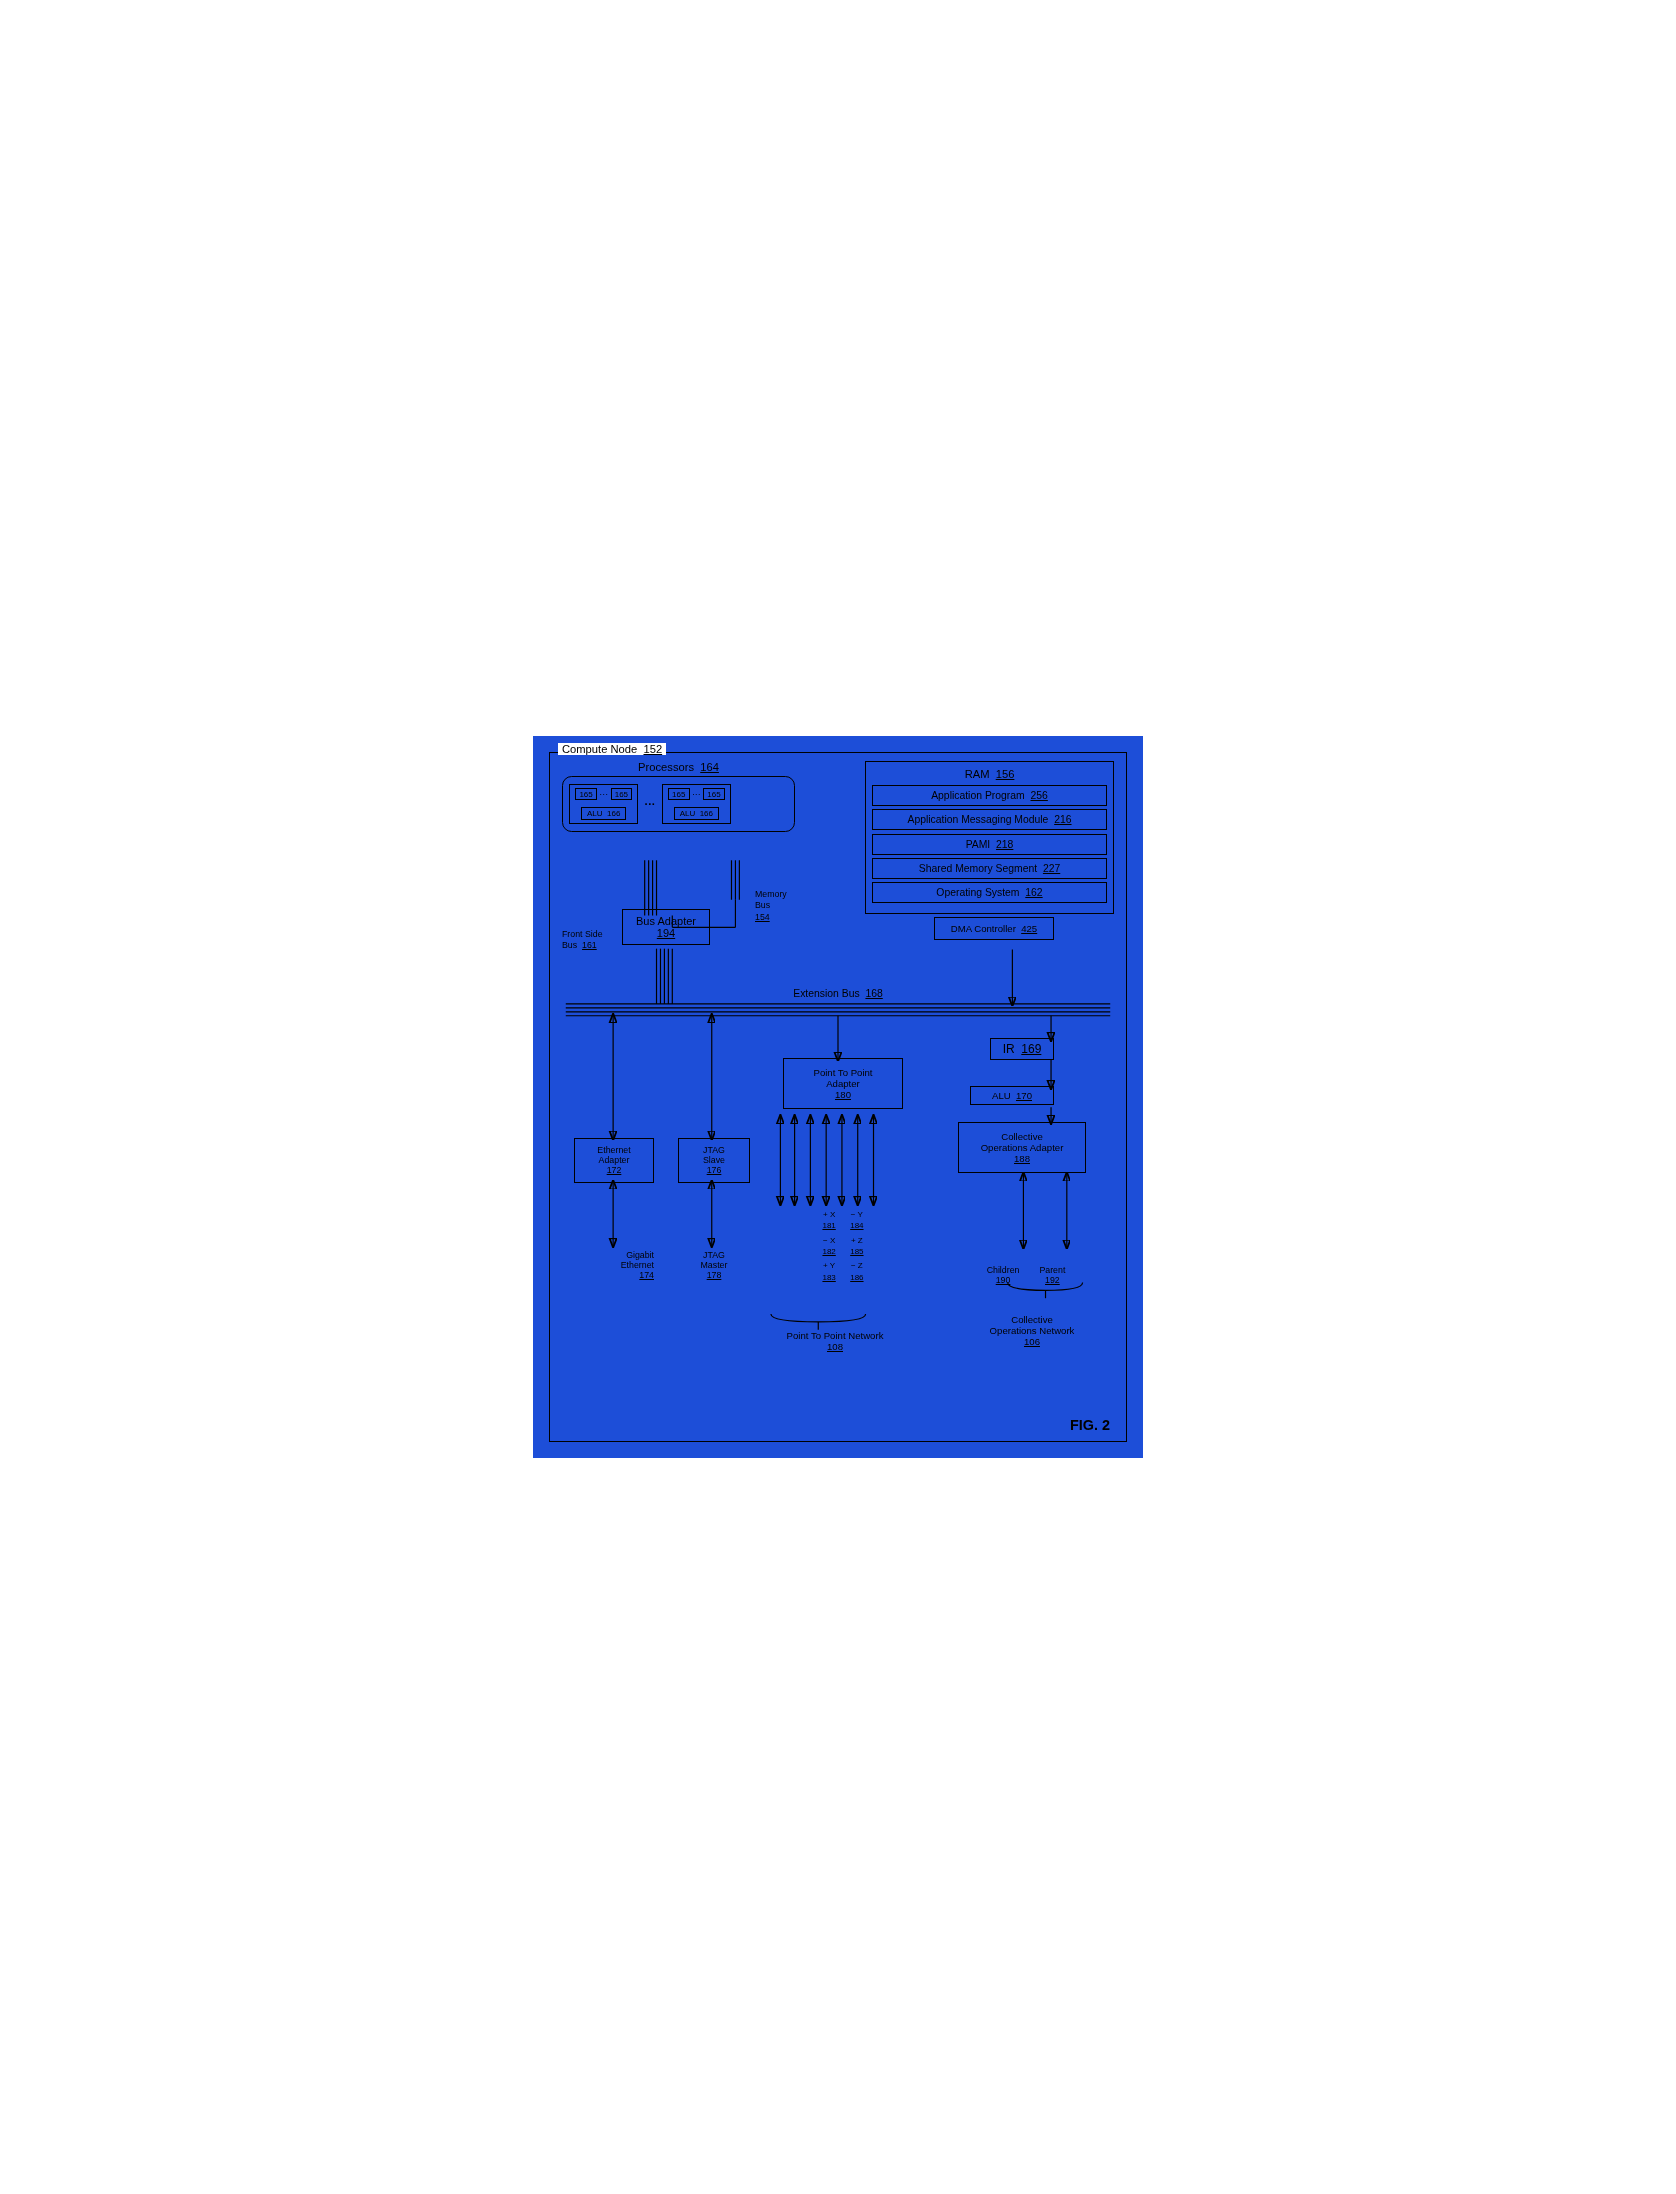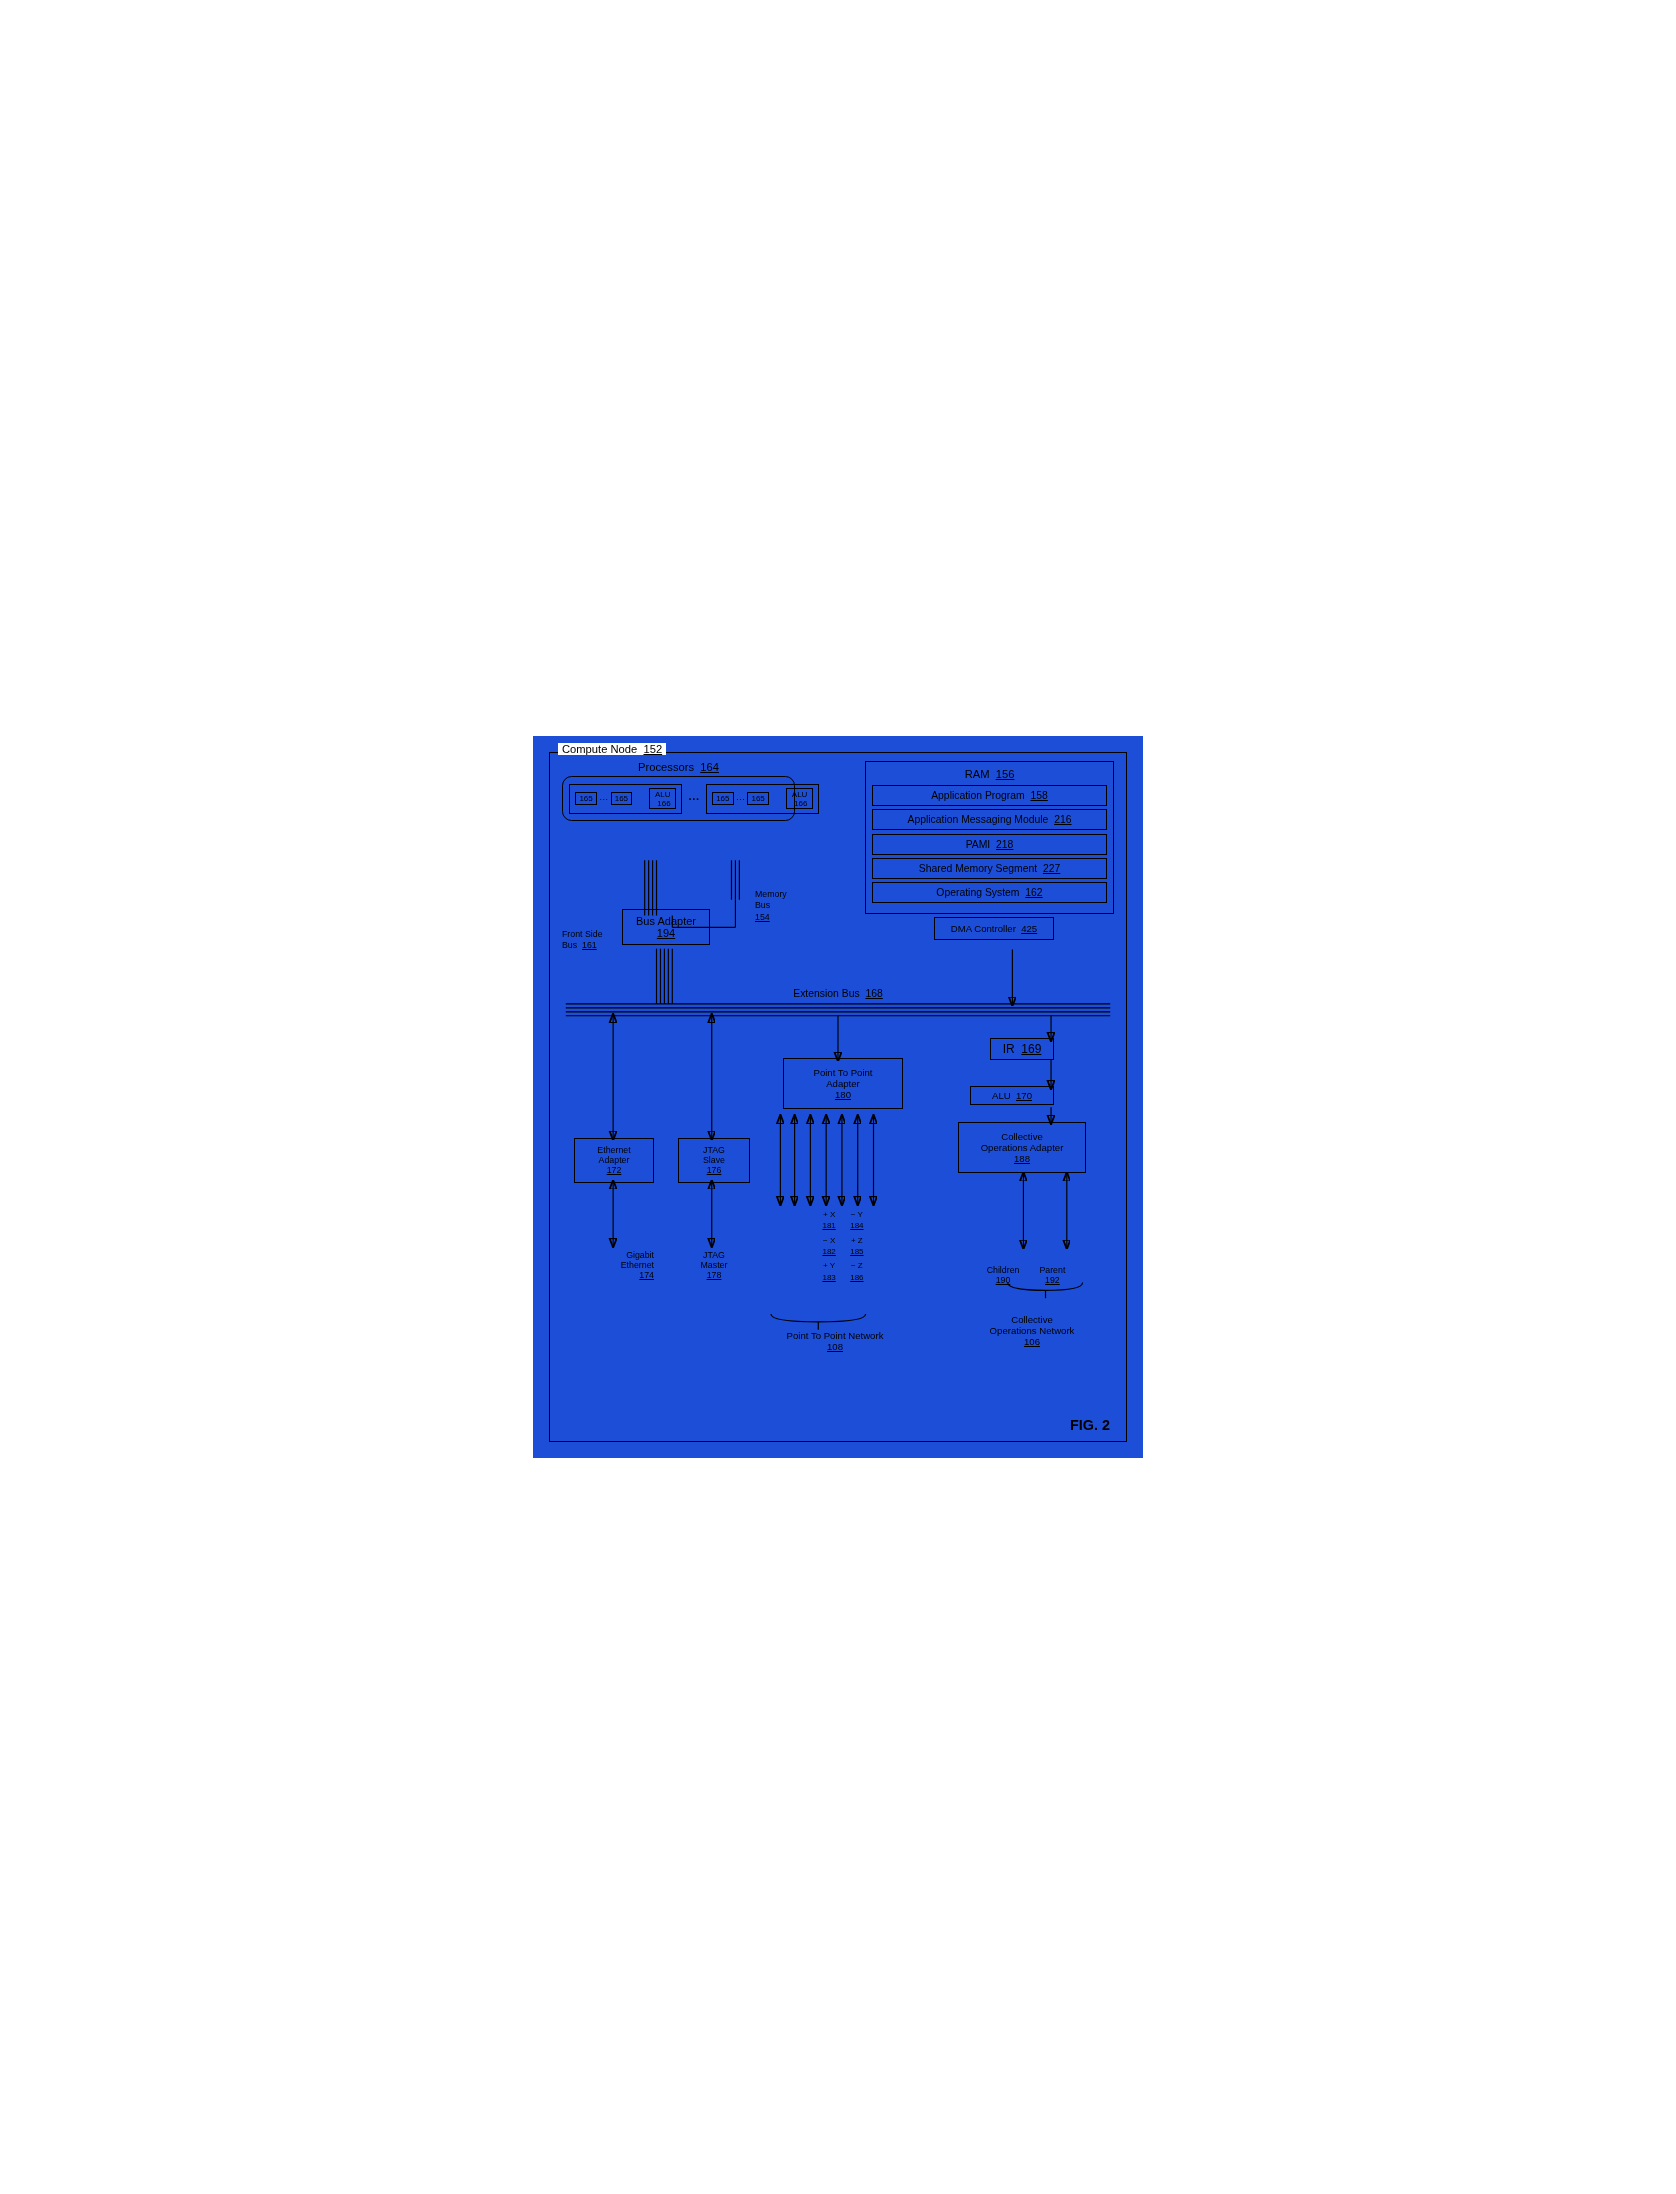--- a/index.html
+++ b/index.html
@@ -74,23 +74,23 @@
       border-radius: 9.6px;
       padding: 6.4px;
       display: flex;
       align-items: center;
       gap: 6.4px;
     }
     .processor-group {
       border: 1.2px solid #000;
       padding: 3.2px 4.8px;
       display: flex;
-      flex-direction: row;
+      flex-direction: column;
       align-items: center;
-      gap: 17px;
+      gap: 7px;
     }
     .proc-cores {
       display: flex;
       align-items: center;
       gap: 2.4px;
       font-size: 8.8px;
     }
     .proc-core-box {
       border: 0.8px solid #000;
       padding: 0.8px 3.2px;
@@ -299,21 +299,21 @@
   <div class="main-border">
     <span class="compute-node-label">
       Compute Node &nbsp;<u>152</u>
     </span>
 
     <div class="ram-box">
       <div class="ram-title">
         RAM &nbsp;<u>156</u>
       </div>
       <div class="ram-item">
-        Application Program &nbsp;<u>158</u>
+        Application Program &nbsp;<u>256</u>
       </div>
       <div class="ram-item">
         Application Messaging Module &nbsp;<u>216</u>
       </div>
       <div class="ram-item">
         PAMI &nbsp;<u>218</u>
       </div>
       <div class="ram-item">
         Shared Memory Segment &nbsp;<u>227</u>
       </div>

